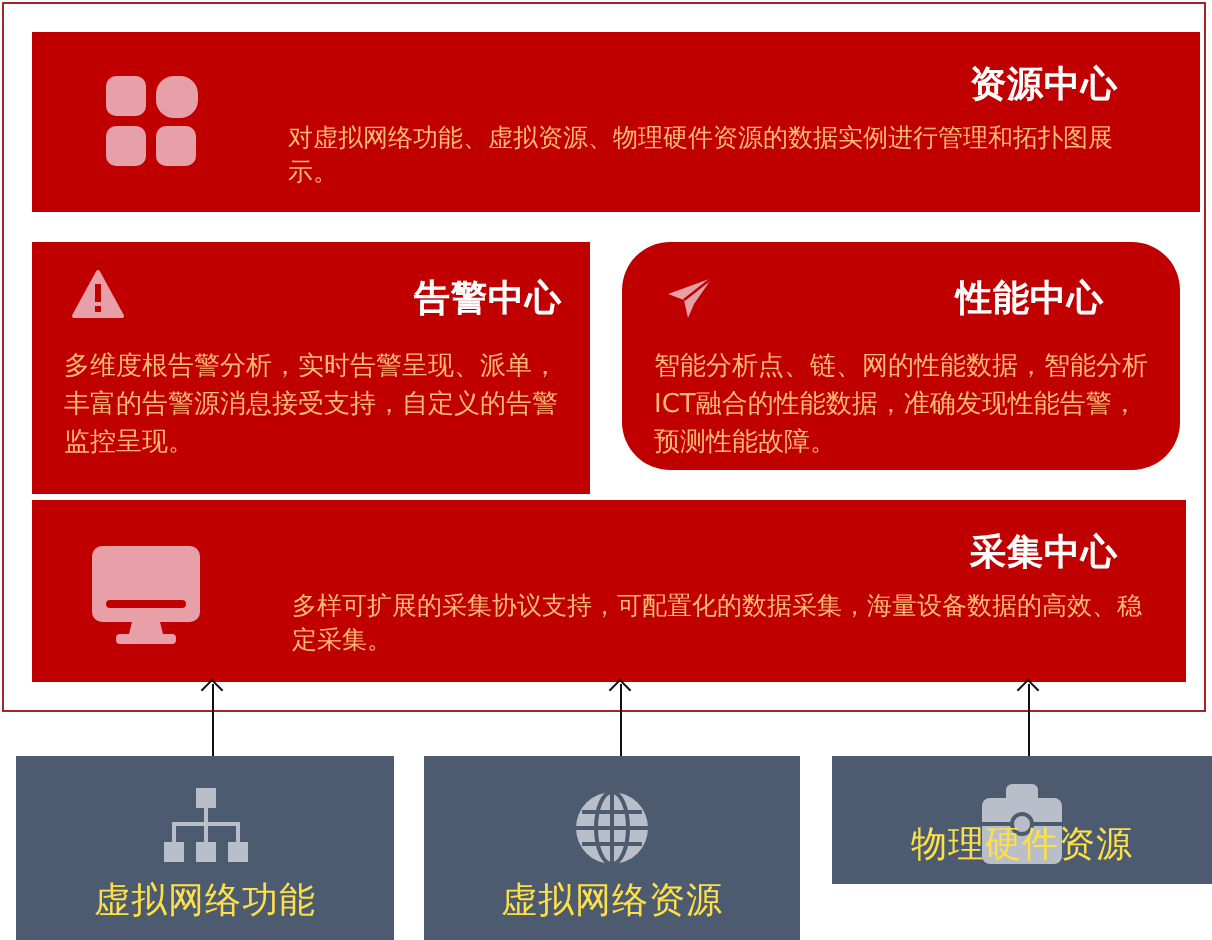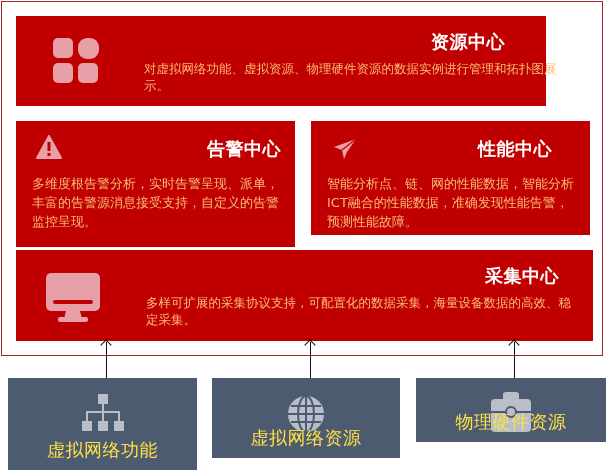--- a/index.html
+++ b/index.html
@@ -17,42 +17,42 @@
   .src { position:absolute; background:#4d5b70; color:#fff; box-sizing:border-box; }
   .src .label { position:absolute; left:0; right:0; bottom:8px; text-align:center;
                 font-weight:normal; font-size:18px; letter-spacing:0.5px; color:#fde047; }
   .src .icon { left:50%; transform:translateX(-50%); top:16px; }
 </style>
 </head>
 <body>
 
 <div class="frame"></div>
 
-<div class="card" style="left:16px; top:16px; width:530px; height:90px;">
+<div class="card" style="left:16px; top:16px; width:584px; height:90px;">
   <svg class="icon" style="left:37px; top:22px;" width="46" height="46" viewBox="0 0 46 46">
     <rect x="0" y="0" width="20" height="20" rx="5" fill="#e8a0a8"></rect>
     <rect x="25" y="0" width="21" height="21" rx="9" fill="#e8a0a8"></rect>
     <rect x="0" y="25" width="20" height="20" rx="5" fill="#e8a0a8"></rect>
     <rect x="25" y="25" width="20" height="20" rx="5" fill="#e8a0a8"></rect>
   </svg>
   <div class="title" style="right:41px; top:14px;">资源中心</div>
   <div class="desc" style="left:128px; top:44px; width:425px;">对虚拟网络功能、虚拟资源、物理硬件资源的数据实例进行管理和拓扑图展示。</div>
 </div>
 
 <div class="card" style="left:16px; top:121px; width:279px; height:126px;">
   <svg class="icon" style="left:20px; top:14px;" width="26" height="24" viewBox="0 0 26 24">
     <path d="M13 1 L25 23 L1 23 Z" fill="#e8a0a8" stroke="#e8a0a8" stroke-width="2" stroke-linejoin="round"></path>
     <rect x="11.5" y="7" width="3" height="9" fill="#c00000"></rect>
     <rect x="11.5" y="18" width="3" height="3" fill="#c00000"></rect>
   </svg>
   <div class="title" style="right:14px; top:16px;">告警中心</div>
   <div class="desc" style="left:16px; top:53px; width:252px; font-size:13px; line-height:19px;">多维度根告警分析，实时告警呈现、派单，丰富的告警源消息接受支持，自定义的告警监控呈现。</div>
 </div>
 
-<div class="card" style="left:311px; top:121px; width:279px; height:114px;">
+<div class="card" style="left:311px; top:121px; width:279px; height:114px;border-radius:24px;">
   <svg class="icon" style="left:22px; top:17px;" width="24" height="22" viewBox="0 0 24 22">
     <path d="M23 1 L1 9 L9 12 L11 21 L14 14 Z" fill="#e8a0a8"></path>
     <path d="M23 1 L9 12" stroke="#c00000" stroke-width="1.2"></path>
   </svg>
   <div class="title" style="right:38px; top:16px;">性能中心</div>
   <div class="desc" style="left:16px; top:53px; width:252px; font-size:13px; line-height:19px;">智能分析点、链、网的性能数据，智能分析ICT融合的性能数据，准确发现性能告警，预测性能故障。</div>
 </div>
 
 <div class="card" style="left:16px; top:250px; width:577px; height:91px;">
   <svg class="icon" style="left:30px; top:23px;" width="54" height="50" viewBox="0 0 54 50">
@@ -77,21 +77,21 @@
     <rect x="4" y="17" width="2" height="10" fill="#b9bec8"></rect>
     <rect x="20" y="17" width="2" height="10" fill="#b9bec8"></rect>
     <rect x="36" y="17" width="2" height="10" fill="#b9bec8"></rect>
     <rect x="0" y="27" width="10" height="10" fill="#b9bec8"></rect>
     <rect x="16" y="27" width="10" height="10" fill="#b9bec8"></rect>
     <rect x="32" y="27" width="10" height="10" fill="#b9bec8"></rect>
   </svg>
   <div class="label">虚拟网络功能</div>
 </div>
 
-<div class="src" style="left:212px; top:378px; width:188px; height:80px;">
+<div class="src" style="left:212px; top:378px; width:188px; height:92px;">
   <svg class="icon" width="38" height="38" viewBox="0 0 38 38" style="top:17px;">
     <circle cx="19" cy="19" r="18" fill="#b9bec8"></circle>
     <ellipse cx="19" cy="19" rx="8" ry="18" fill="none" stroke="#4d5b70" stroke-width="2"></ellipse>
     <line x1="19" y1="1" x2="19" y2="37" stroke="#4d5b70" stroke-width="2"></line>
     <line x1="1" y1="19" x2="37" y2="19" stroke="#4d5b70" stroke-width="2"></line>
     <line x1="4" y1="11" x2="34" y2="11" stroke="#4d5b70" stroke-width="2"></line>
     <line x1="4" y1="27" x2="34" y2="27" stroke="#4d5b70" stroke-width="2"></line>
   </svg>
   <div class="label">虚拟网络资源</div>
 </div>

